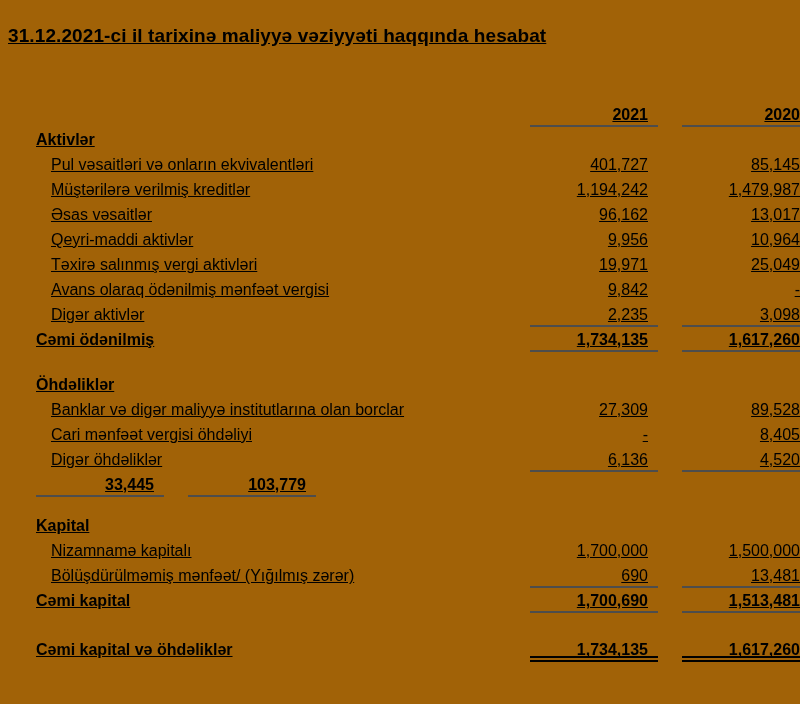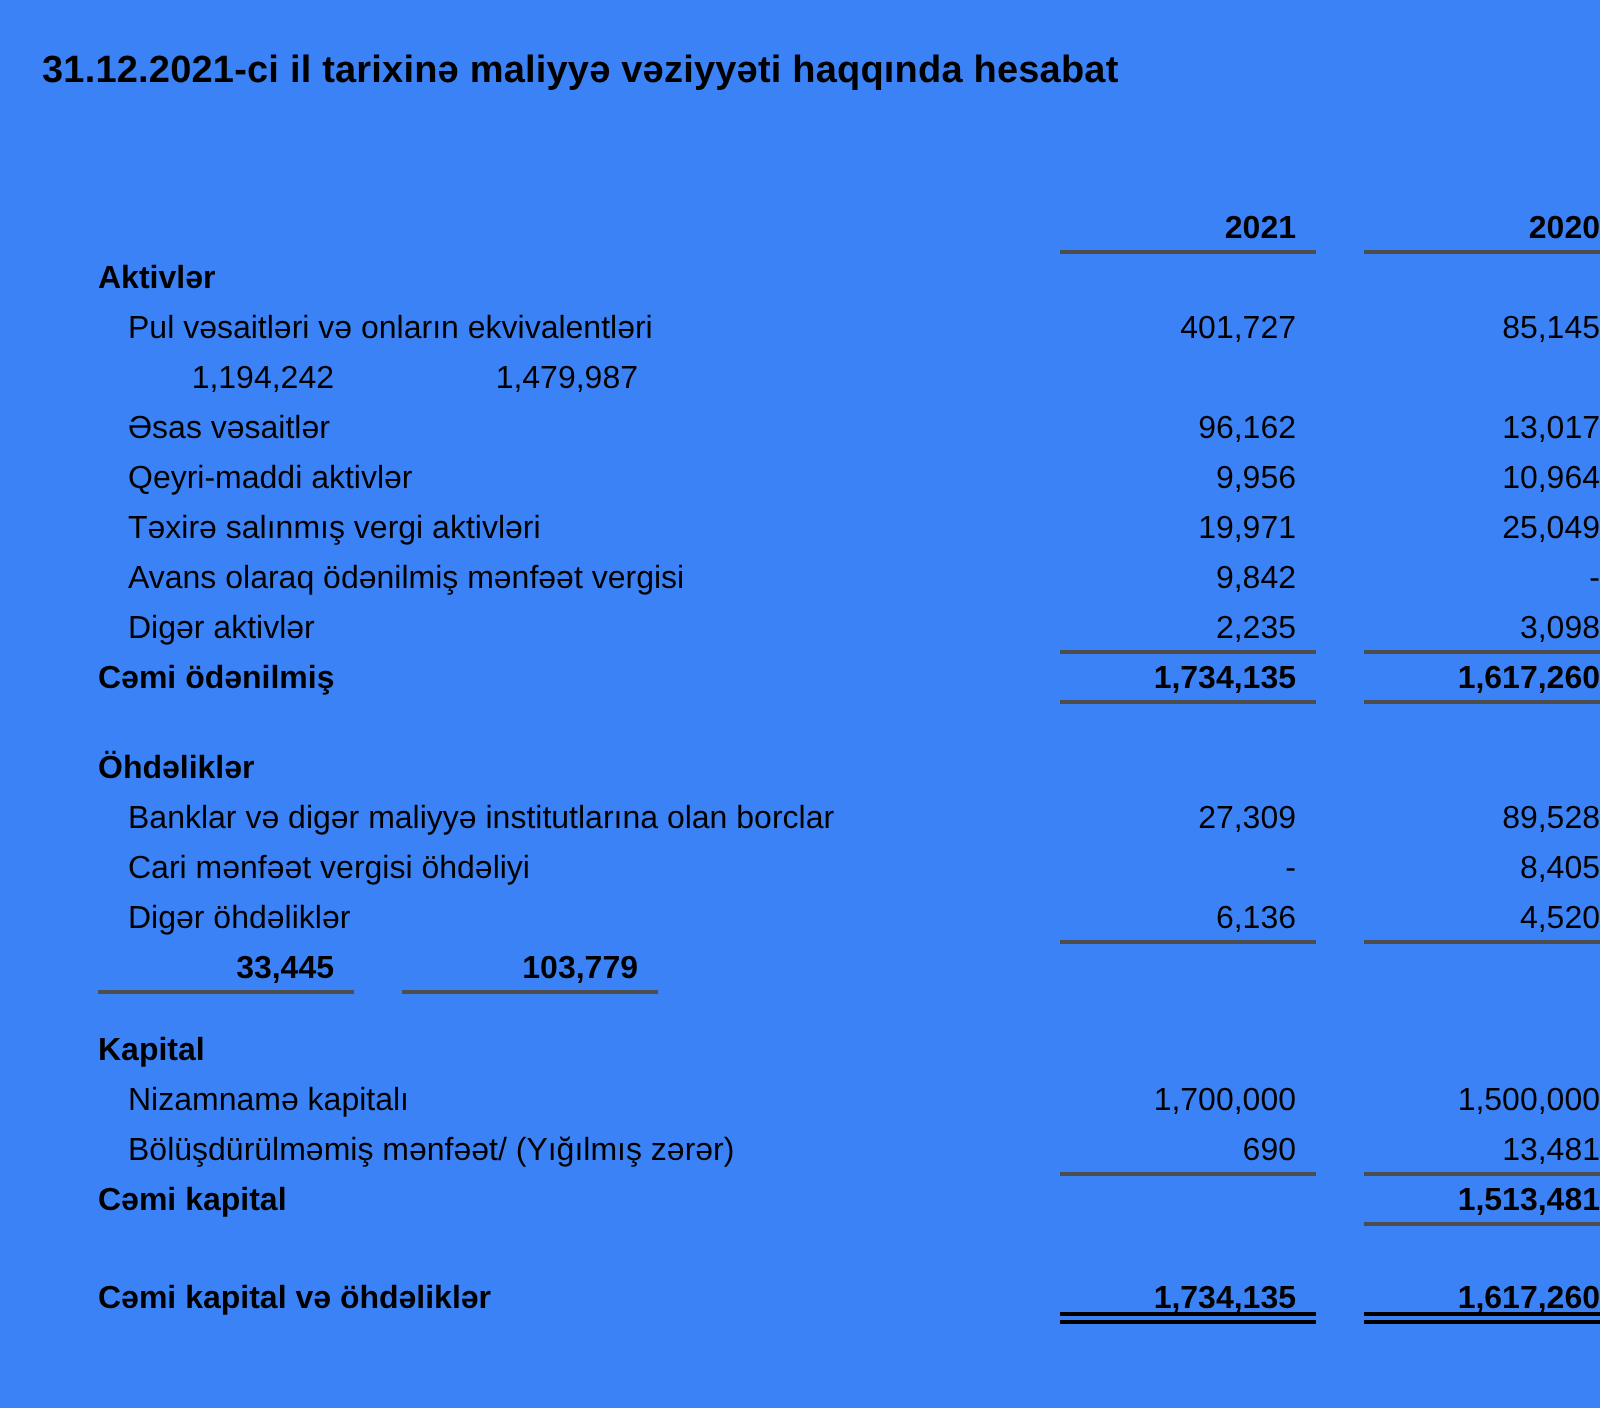--- a/index.html
+++ b/index.html
@@ -1,25 +1,26 @@
 <!DOCTYPE html>
 <html><head>
 <meta charset="utf-8">
 <style>
   html, body { margin: 0; padding: 0; background: #ffffff; }
   .page {
     width: 800px;
     height: 704px;
     box-sizing: border-box;
-    padding: 25px 18px 0 21px;
-    background: #3b82f6;
+    padding: 25px 18px 0 8px;
+    background: #a16207;
     font-family: "Liberation Sans", "DejaVu Sans", sans-serif;
     font-size: 16px;
     color: #000000;
     overflow: hidden;
+    text-decoration: underline;
   }
   .title {
     font-size: 19px;
     font-weight: bold;
     line-height: 22px;
     margin: 0 0 55px 0;
     letter-spacing: 0.1px;
   }
   .fin-table { width: 100%; margin-left: 28px; }
   .row {
@@ -69,20 +70,21 @@
     </div>
 
     <div class="row">
       <div class="lbl indent">Pul vəsaitləri və onların ekvivalentləri</div>
       <div class="val">401,727</div>
       <div class="colgap"></div>
       <div class="val">85,145</div>
     </div>
 
     <div class="row">
+      <div class="lbl indent">Müştərilərə verilmiş kreditlər</div>
       <div class="val">1,194,242</div>
       <div class="colgap"></div>
       <div class="val">1,479,987</div>
     </div>
 
     <div class="row">
       <div class="lbl indent">Əsas vəsaitlər</div>
       <div class="val">96,162</div>
       <div class="colgap"></div>
       <div class="val">13,017</div>
@@ -177,20 +179,21 @@
 
     <div class="row u">
       <div class="lbl indent">Bölüşdürülməmiş mənfəət/ (Yığılmış zərər)</div>
       <div class="val">690</div>
       <div class="colgap"></div>
       <div class="val">13,481</div>
     </div>
 
     <div class="row u b">
       <div class="lbl">Cəmi kapital</div>
+      <div class="val">1,700,690</div>
       <div class="colgap"></div>
       <div class="val">1,513,481</div>
     </div>
 
     <div class="spacer-c"></div>
 
     <div class="row uu b">
       <div class="lbl">Cəmi kapital və öhdəliklər</div>
       <div class="val">1,734,135</div>
       <div class="colgap"></div>

